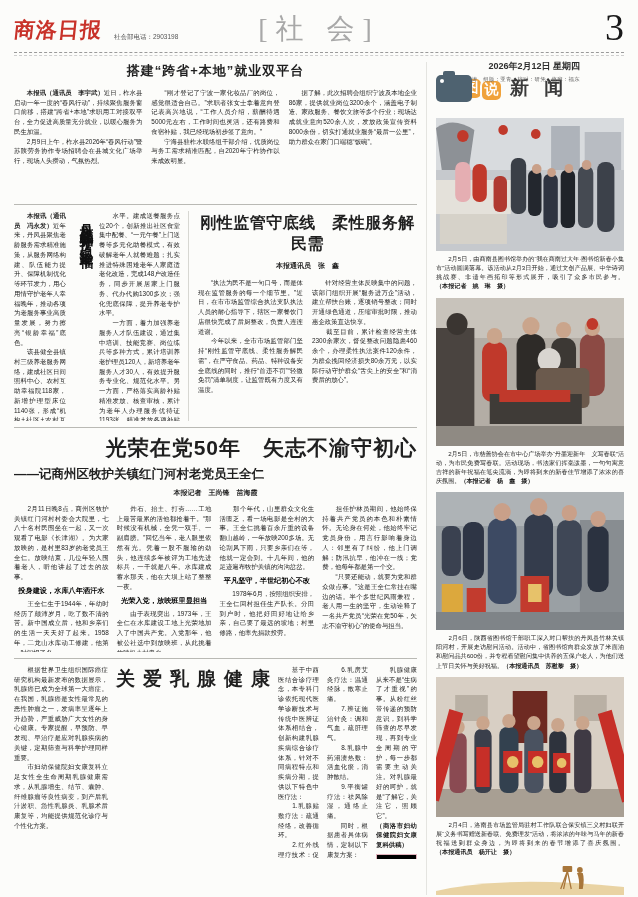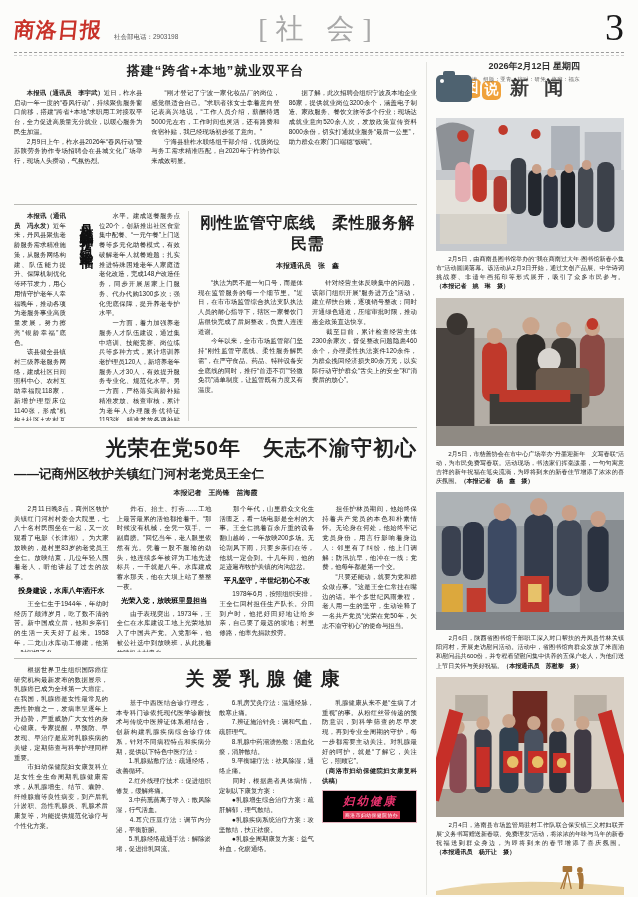--- a/index.html
+++ b/index.html
@@ -57,21 +57,21 @@
   
   .party-head { text-align:right; font-size:21px; font-weight:900; letter-spacing:1px; }
   .party-sub { text-align:left; font-size:12.5px; font-weight:bold; margin-top:4px; }
   .party-byline { text-align:center; font-size:7px; font-weight:bold; margin:5px 0 6px; }
   .cols4 { display:flex; gap:8px; height:148px; overflow:hidden; }
   .crosshead { font-size:7.2px; font-weight:900; text-align:center; margin:4px 0 3px; color:#000; }
 
   
   .health { display:flex; gap:8px; height:194px; overflow:hidden; margin-top:1px; }
   .health-c0 { width:94px; flex:none; overflow:hidden; }
-  .health-right { flex:1; min-width:0; display:flex; flex-direction:column; }
+  .health-right { flex:1; min-width:0; display:flex; flex-direction:row; }
   .health-head { text-align:center; font-size:19px; font-weight:900; letter-spacing:8px; margin:1px 0 6px; }
   .health-cols { display:flex; gap:8px; flex:1; overflow:hidden; }
   .source { font-weight:bold; }
 
   .ad { border:1px solid #e2b3bd; background:#000000; margin-top:4px; padding:3px 16px;
         display:flex; align-items:center; gap:4px; }
   .ad-title { color:#e8326e; font-weight:900; font-style:italic; font-size:11.5px; letter-spacing:2px;
               font-family:"Liberation Serif", serif; white-space:nowrap; }
   .ad-banner { background:#e23b5a; color:#fff; font-size:4.8px; text-align:center; padding:1px 2px;
                margin-top:2px; letter-spacing:0.5px; white-space:nowrap; }

